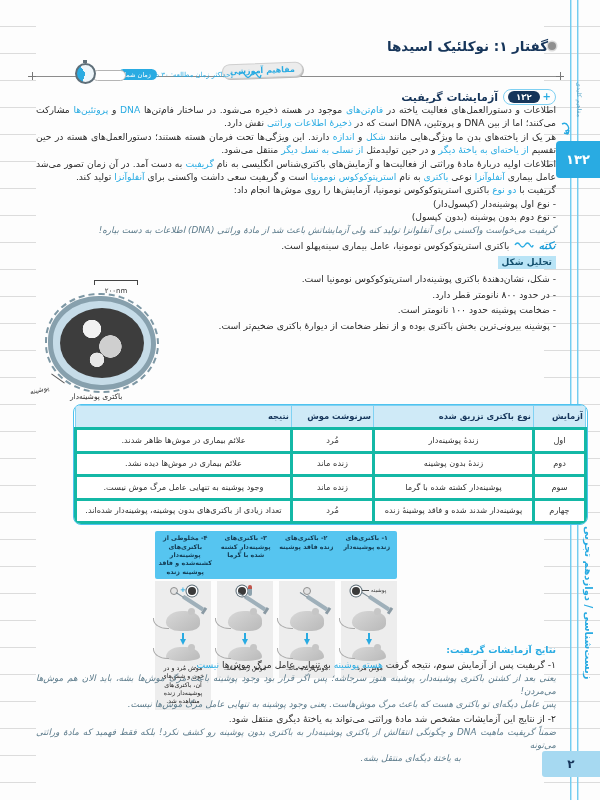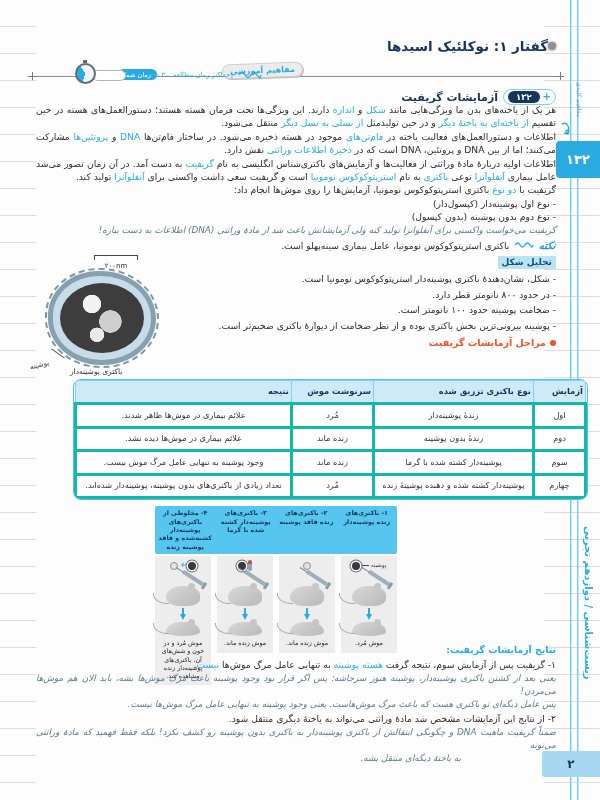--- a/index.html
+++ b/index.html
@@ -52,21 +52,21 @@
   .typeln{margin:0;}
   .hand{font-style:italic;color:#5b7a8a;font-size:8.8px;line-height:13px;margin:2px 14px 0 0;}
   .noterow{display:flex;align-items:center;gap:5px;margin-top:2px;}
   .note-word{color:#1b9cd8;font-weight:bold;font-style:italic;font-size:10px;transform:skewX(-10deg);}
   .figrow{display:flex;direction:rtl;margin-top:3px;}
   .figright{flex:1;}
   .an-label{display:inline-block;background:#b9e4f6;color:#14506e;font-weight:bold;font-size:9px;padding:0 4px;margin-bottom:2px;}
   .an-b{margin:0;line-height:15.5px;}
   .stages{display:flex;align-items:center;gap:4px;color:#e8562d;font-weight:bold;font-size:9.5px;margin-top:3px;}
   .dot-or{width:6px;height:6px;border-radius:50%;background:#e8562d;}
-  .figleft{width:150px;position:relative;min-height:120px;}
+  .figleft{width:150px;position:relative;min-height:120px;margin-top:25px;}
   .scalebar{position:absolute;top:0;left:58px;width:44px;text-align:center;direction:ltr;}
   .sb-line{height:4px;border-top:1.2px solid #444;border-left:1.2px solid #444;border-right:1.2px solid #444;}
   .sb-txt{font-size:7px;color:#333;}
   .bact-big{position:absolute;top:16px;left:12px;width:98px;height:84px;border-radius:48% 52% 50% 50%;
             border:5px solid #87a0ad;background:#c6dce8;outline:2.5px dashed #7d97a4;outline-offset:1px;}
   .bact-big::before{content:"";position:absolute;inset:7px;border-radius:50%;
       background:radial-gradient(circle at 38% 30%,#f2f2f2 0 9px,rgba(0,0,0,0) 9.5px),
                  radial-gradient(circle at 60% 55%,#cfcfcf 0 11px,rgba(0,0,0,0) 11.5px),
                  radial-gradient(circle at 44% 74%,#e9e9e9 0 7px,rgba(0,0,0,0) 7.5px),#3d3d3d;}
   .cap-lbl{position:absolute;top:104px;left:-6px;font-size:7px;color:#333;transform:rotate(-14deg);}
@@ -150,46 +150,42 @@
 
   <div class="sec">
     <span class="plus-wrap">
       <span class="plus">+</span>
       <span class="num-pill">۱۳۲</span>
     </span>
     <span class="sec-title">آزمایشات گریفیت</span>
   </div>
 
   <div class="content">
+    <p><span>اطلاعات و دستورالعمل‌های فعالیت یاخته در </span><span class="hl">فام‌تن‌های</span><span> موجود در هسته ذخیره می‌شود. در ساختار فام‌تن‌ها </span><span class="hl">DNA</span><span> و </span><span class="hl">پروتئین‌ها</span><span> مشارکت می‌کنند؛ اما از بین DNA و پروتئین، DNA است که در </span><span class="hl">ذخیرهٔ اطلاعات وراثتی</span><span> نقش دارد.</span></p>
     <p><span>هر یک از یاخته‌های بدن ما ویژگی‌هایی مانند </span><span class="hl">شکل</span><span> و </span><span class="hl">اندازه</span><span> دارند. این ویژگی‌ها تحت فرمان هسته هستند؛ دستورالعمل‌های هسته در حین تقسیم </span><span class="hl">از یاخته‌ای به یاختهٔ دیگر</span><span> و در حین تولیدمثل </span><span class="hl">از نسلی به نسل دیگر</span><span> منتقل می‌شود.</span></p>
-    <p><span>اطلاعات و دستورالعمل‌های فعالیت یاخته در </span><span class="hl">فام‌تن‌های</span><span> موجود در هسته ذخیره می‌شود. در ساختار فام‌تن‌ها </span><span class="hl">DNA</span><span> و </span><span class="hl">پروتئین‌ها</span><span> مشارکت می‌کنند؛ اما از بین DNA و پروتئین، DNA است که در </span><span class="hl">ذخیرهٔ اطلاعات وراثتی</span><span> نقش دارد.</span></p>
     <p><span>اطلاعات اولیه دربارهٔ مادهٔ وراثتی از فعالیت‌ها و آزمایش‌های باکتری‌شناس انگلیسی به نام </span><span class="hl">گریفیت</span><span> به دست آمد. در آن زمان تصور می‌شد عامل بیماری </span><span class="hl">آنفلوآنزا</span><span> نوعی </span><span class="hl">باکتری</span><span> به نام </span><span class="hl">استرپتوکوکوس نومونیا</span><span> است و گریفیت سعی داشت واکسنی برای </span><span class="hl">آنفلوآنزا</span><span> تولید کند.</span></p>
     <p><span>گریفیت با </span><span class="hl">دو نوع</span><span> باکتری استرپتوکوکوس نومونیا، آزمایش‌ها را روی موش‌ها انجام داد:</span></p>
     <p class="typeln">- نوع اول پوشینه‌دار (کپسول‌دار)</p>
     <p class="typeln">- نوع دوم بدون پوشینه (بدون کپسول)</p>
     <p class="hand">گریفیت می‌خواست واکسنی برای آنفلوانزا تولید کنه ولی آزمایشاتش باعث شد از مادهٔ وراثتی (DNA) اطلاعات به دست بیاره!</p>
     <div class="noterow">
       <span class="note-word">نکته</span>
       <svg class="squig" width="20" height="8" viewBox="0 0 20 8">
           <path d="M1,4 Q3.5,0 6,4 T11,4 T16,4 T19,4"></path>
         </svg>
       <span>باکتری استرپتوکوکوس نومونیا، عامل بیماری سینه‌پهلو است.</span>
     </div>
 
     <div class="figrow">
       <div class="figright">
         <span class="an-label">تحلیل شکل</span>
         <p class="an-b">- شکل، نشان‌دهندهٔ باکتری پوشینه‌دار استرپتوکوکوس نومونیا است.</p>
         <p class="an-b">- در حدود ۸۰۰ نانومتر قطر دارد.</p>
         <p class="an-b">- ضخامت پوشینه حدود ۱۰۰ نانومتر است.</p>
         <p class="an-b">- پوشینه بیرونی‌ترین بخش باکتری بوده و از نظر ضخامت از دیوارهٔ باکتری ضخیم‌تر است.</p>
-        <div class="stages">
-          <span class="dot-or"></span>
-          <span>مراحل آزمایشات گریفیت</span>
-        </div>
       </div>
       <div class="figleft">
         <div class="scalebar">
           <div class="sb-line"></div>
           <div class="sb-txt">۲۰۰nm</div>
         </div>
         <div class="bact-big"></div>
         <div class="cap-line"></div>
         <div class="cap-lbl">پوشینه</div>
         <div class="fig-cap">باکتری پوشینه‌دار</div>
@@ -224,21 +220,21 @@
           <td>علائم بیماری در موش‌ها دیده نشد.</td>
         </tr>
         <tr>
           <td>سوم</td>
           <td>پوشینه‌دار کشته شده با گرما</td>
           <td>زنده ماند</td>
           <td>وجود پوشینه به تنهایی عامل مرگ موش نیست.</td>
         </tr>
         <tr>
           <td>چهارم</td>
-          <td>پوشینه‌دار کشته شده و دهنده پوشینهٔ زنده</td>
+          <td>پوشینه‌دار شدند شده و فاقد پوشینهٔ زنده</td>
           <td>مُرد</td>
           <td>تعداد زیادی از باکتری‌های بدون پوشینه، پوشینه‌دار شده‌اند.</td>
         </tr>
       </tbody>
         </table>
     </div>
 
     <div class="diagram">
       <div class="dband">
         <div class="dlabel">۱- باکتری‌های زنده پوشینه‌دار</div>

